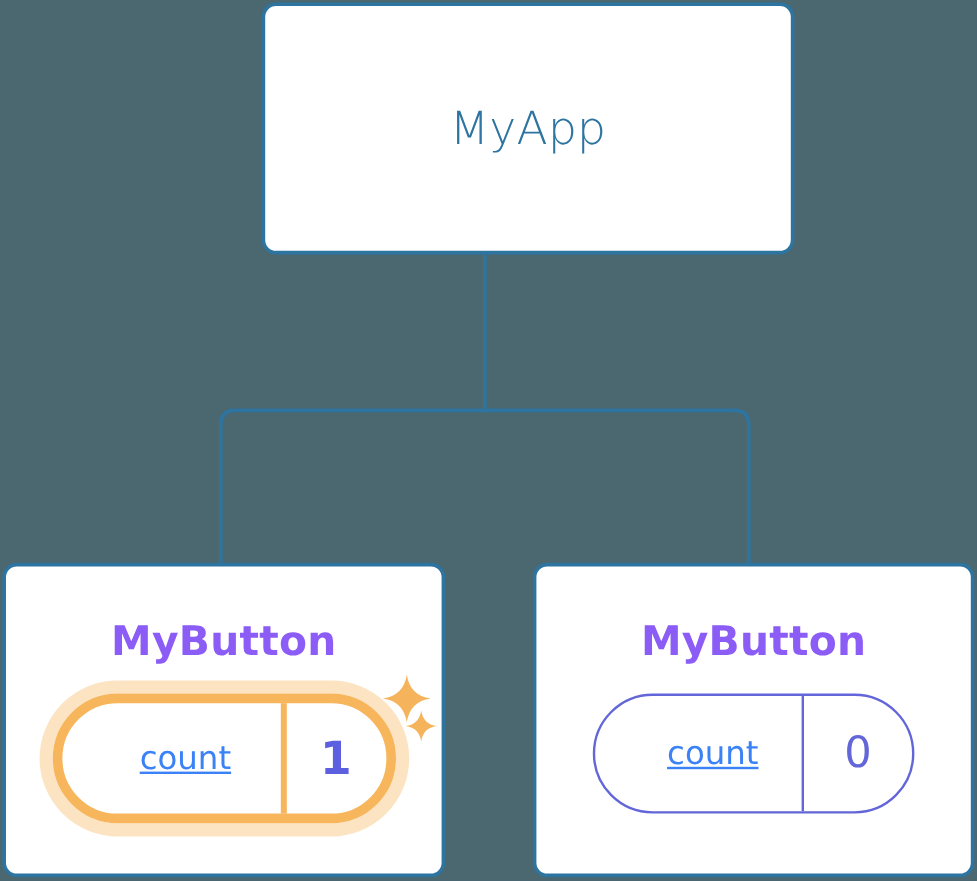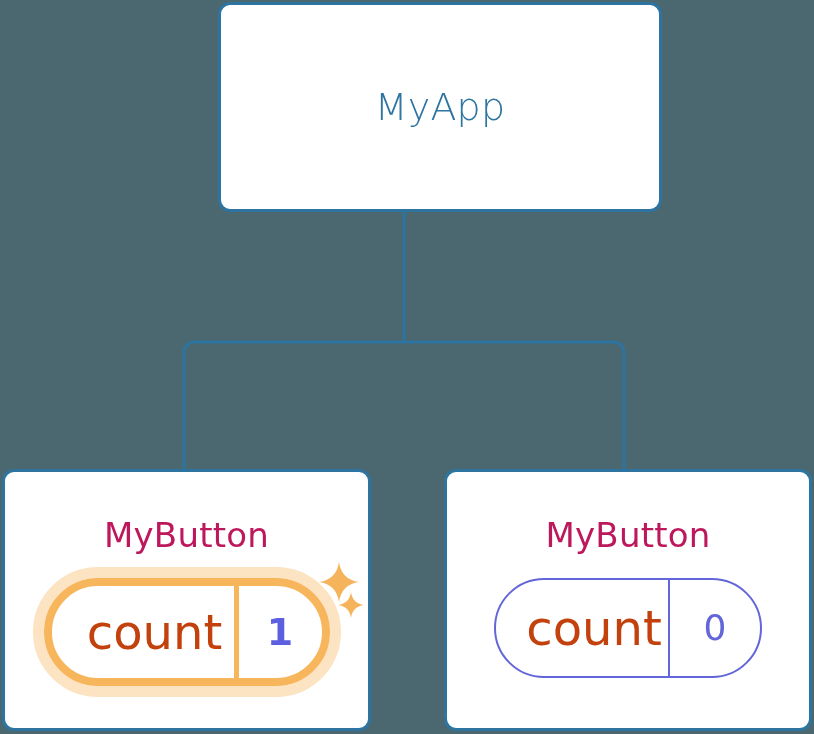--- a/index.html
+++ b/index.html
@@ -72,23 +72,23 @@
     width: 369px;
     height: 262px;
   }
   #child-card-right {
     left: 444px;
     top: 469px;
     width: 368px;
     height: 262px;
   }
   .child-title {
-    color: #be185d;
+    color: #8b5cf6;
     font-size: 34px;
-    font-weight: 400;
+    font-weight: 700;
     letter-spacing: 0.2px;
     line-height: 1;
     margin-top: 46px;
   }
 
   
   .pill-wrap {
     position: relative;
     margin-top: 26px;
     display: flex;
@@ -152,24 +152,25 @@
   }
   .pill.plain .pill-val {
     border-left: 2px solid #6366d8;
   }
   .pill.highlight .pill-val {
     width: 88px;
     border-left: 5px solid #f7b55c;
   }
 
   .key-text {
-    color: #c2410c;
-    font-size: 48px;
+    color: #3b82f6;
+    font-size: 27px;
     font-weight: 400;
     line-height: 1;
+    text-decoration: underline;
   }
   .val-text {
     color: #6366d8;
     font-size: 36px;
     font-weight: 400;
     line-height: 1;
   }
   .val-text.bold {
     color: #5b5fe0;
     font-size: 38px;

